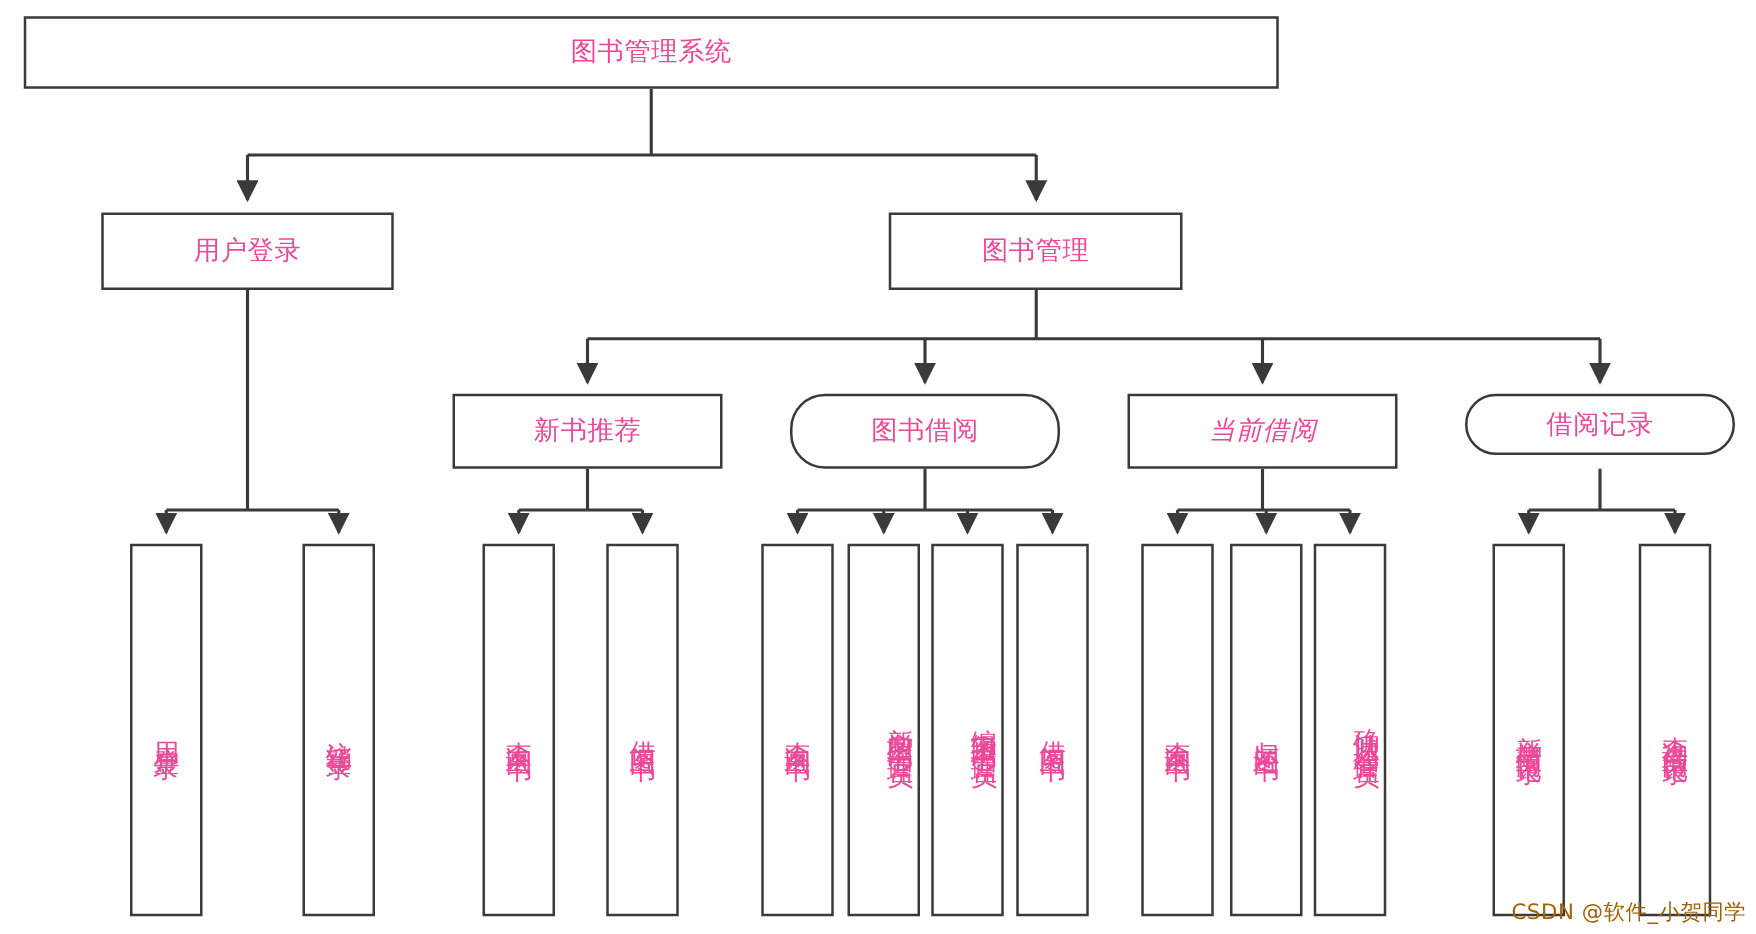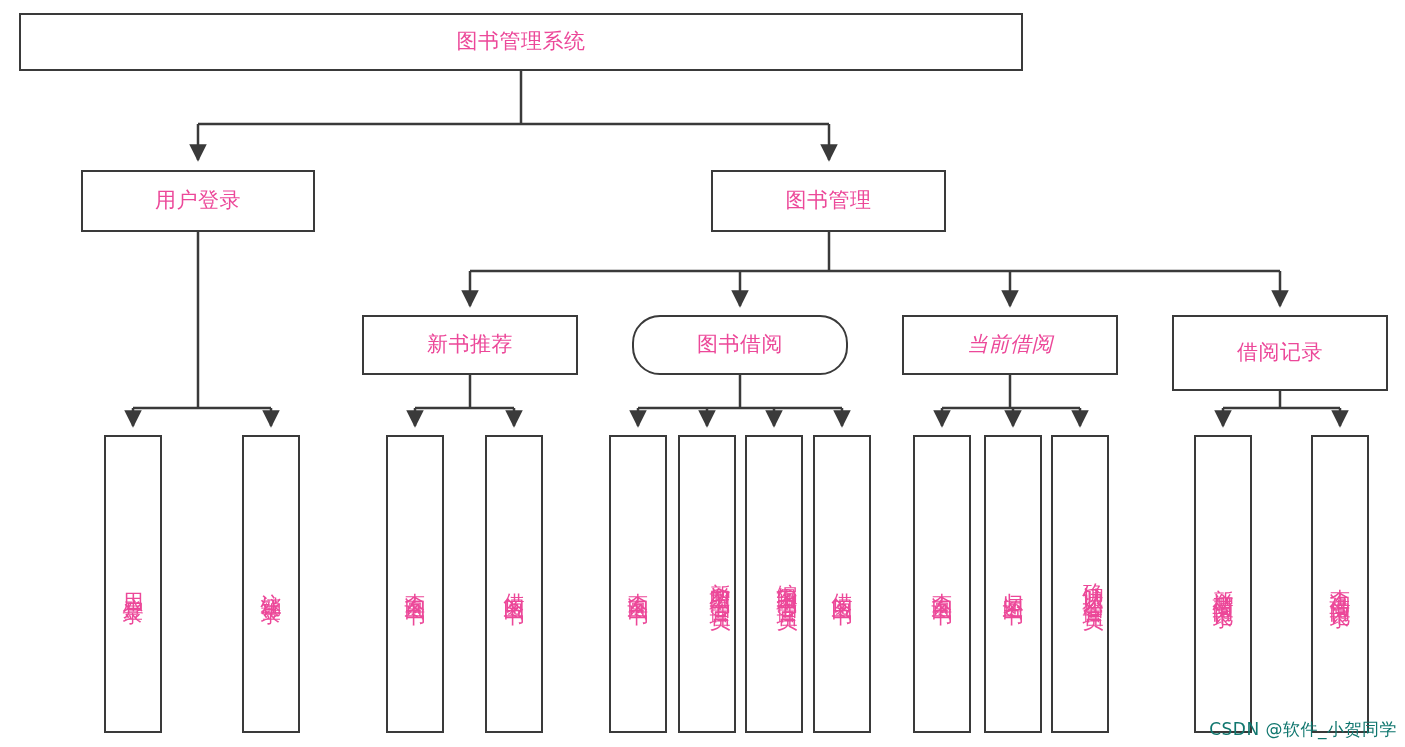--- a/index.html
+++ b/index.html
@@ -54,21 +54,21 @@
     justify-content: center;
   }
   .node.vertical.centered {
     align-items: center;
   }
   .watermark {
     position: absolute;
     right: 8px;
     bottom: 6px;
     font-size: 17px;
-    color: #0f766e;
+    color: #a16207;
     white-space: nowrap;
     letter-spacing: 0.5px;
   }
 </style>
 </head>
 <body>
 
 <div id="diagram-root">
 
   <svg class="connectors" viewBox="0 0 1405 747" xmlns="http://www.w3.org/2000/svg">
@@ -122,21 +122,21 @@
   </svg>
 
   <div class="node horizontal" style="left:19px; top:13px; width:1004px; height:58px;">图书管理系统</div>
 
   <div class="node horizontal" style="left:81px; top:170px; width:234px; height:62px;">用户登录</div>
   <div class="node horizontal" style="left:711px; top:170px; width:235px; height:62px;">图书管理</div>
 
   <div class="node horizontal" style="left:362px; top:315px; width:216px; height:60px;text-align:right;">新书推荐</div>
   <div class="node horizontal" style="left:632px; top:315px; width:216px; height:60px;border-radius:28px;">图书借阅</div>
   <div class="node horizontal" style="left:902px; top:315px; width:216px; height:60px;font-style:italic;">当前借阅</div>
-  <div class="node horizontal" style="left:1172px; top:315px; width:216px; height:76px;">借阅记录</div>
+  <div class="node horizontal" style="left:1172px; top:315px; width:216px; height:49px;border-radius:25px;">借阅记录</div>
 
   <div class="node vertical centered" style="left:104px; top:435px; width:58px; height:298px;">用户登录</div>
   <div class="node vertical centered" style="left:242px; top:435px; width:58px; height:298px;">注销登录</div>
 
   <div class="node vertical centered" style="left:386px; top:435px; width:58px; height:298px;">查询图书</div>
   <div class="node vertical centered" style="left:485px; top:435px; width:58px; height:298px;">借阅图书</div>
 
   <div class="node vertical centered" style="left:609px; top:435px; width:58px; height:298px;">查询图书</div>
   <div class="node vertical" style="left:678px; top:435px; width:58px; height:298px;">新增图书（管理员）</div>
   <div class="node vertical" style="left:745px; top:435px; width:58px; height:298px;">编辑图书（管理员）</div>

